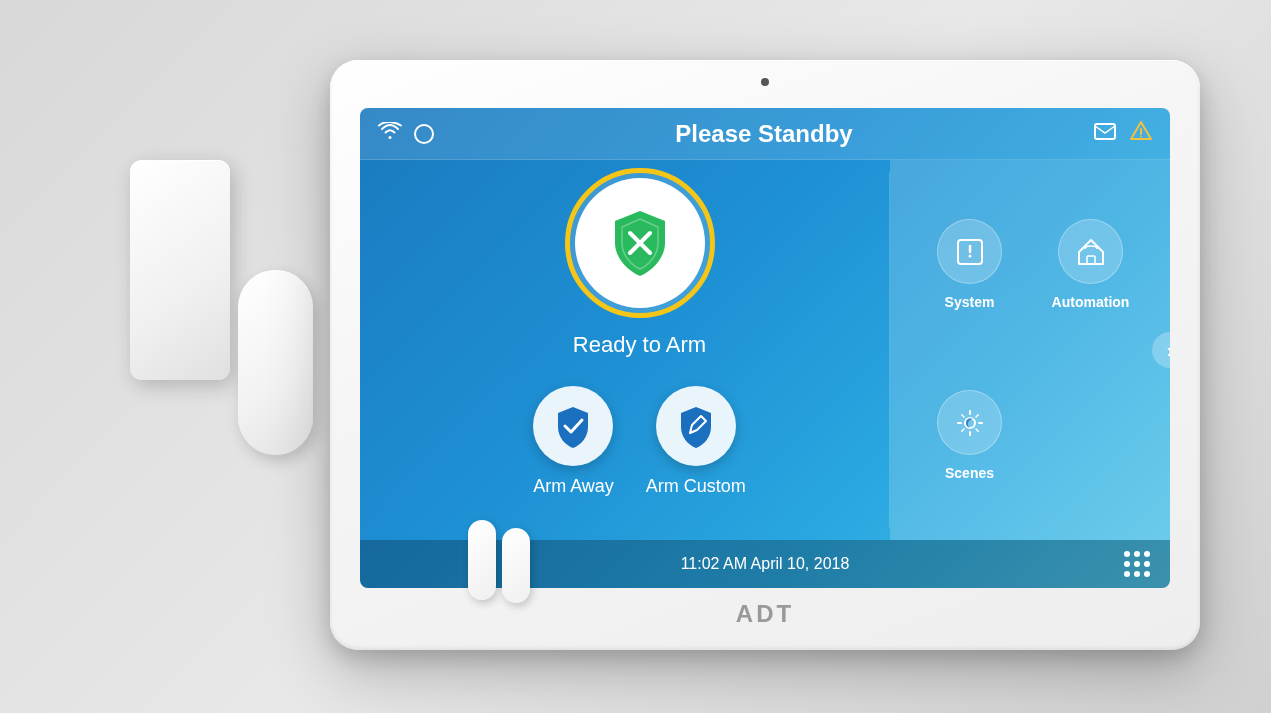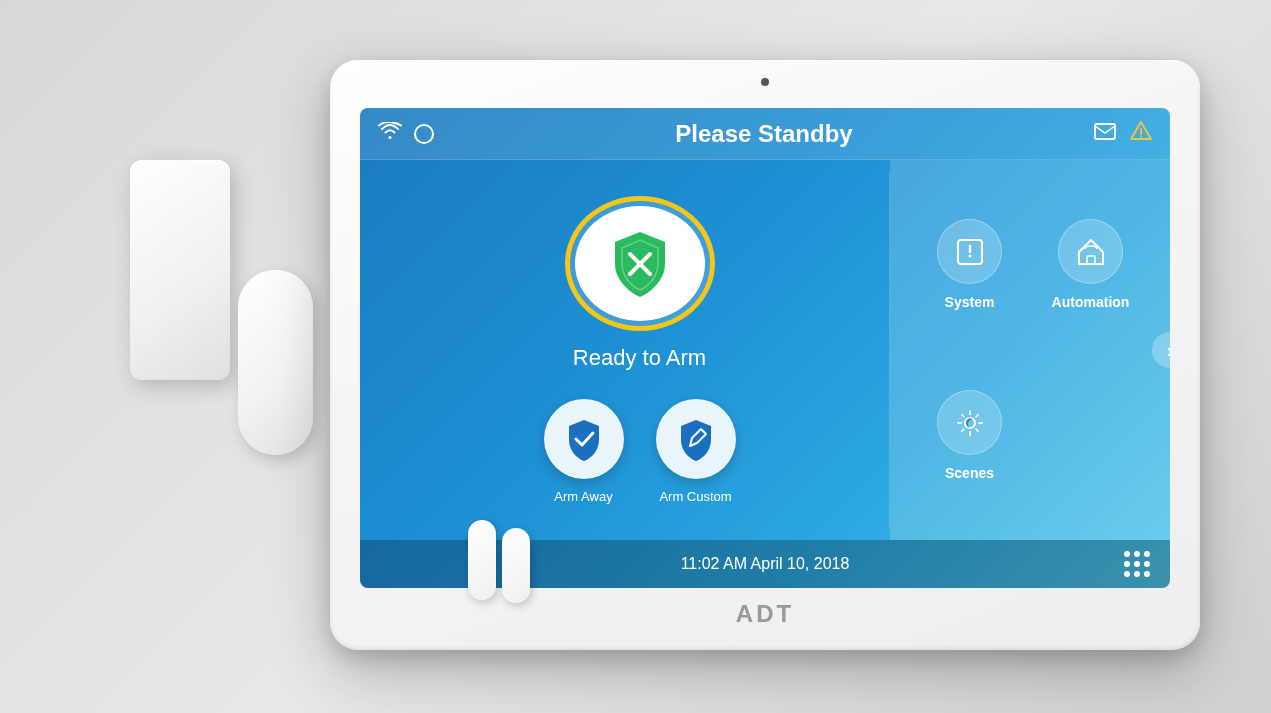--- a/index.html
+++ b/index.html
@@ -187,22 +187,22 @@
       bottom: 48px;
       display: flex;
     }
 
     
     .left-panel {
       flex: 1;
       display: flex;
       flex-direction: column;
       align-items: center;
-      justify-content: flex-end;
-      padding: 36px 30px;
+      justify-content: flex-start;
+      padding: 8px 30px;
       margin-left: 30px;
     }
 
     
     .shield-container {
       position: relative;
       width: 150px;
       height: 150px;
       margin-bottom: 14px;
     }
@@ -259,21 +259,21 @@
       border-radius: 50%;
       background: rgba(255,255,255,0.9);
       display: flex;
       align-items: center;
       justify-content: center;
       box-shadow: 0 4px 12px rgba(0,0,0,0.2);
     }
 
     .arm-btn-label {
       color: white;
-      font-size: 13px;
+      font-size: 18px;
       font-weight: 500;
       text-align: center;
     }
 
     
     .panel-divider {
       width: 1px;
       background: rgba(255,255,255,0.2);
       margin: 12px 0;
     }

